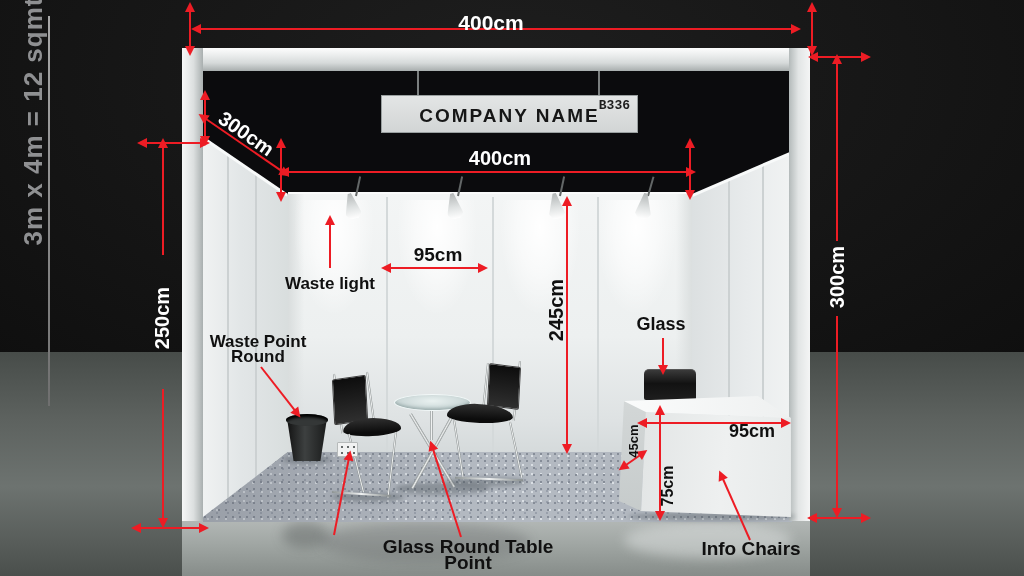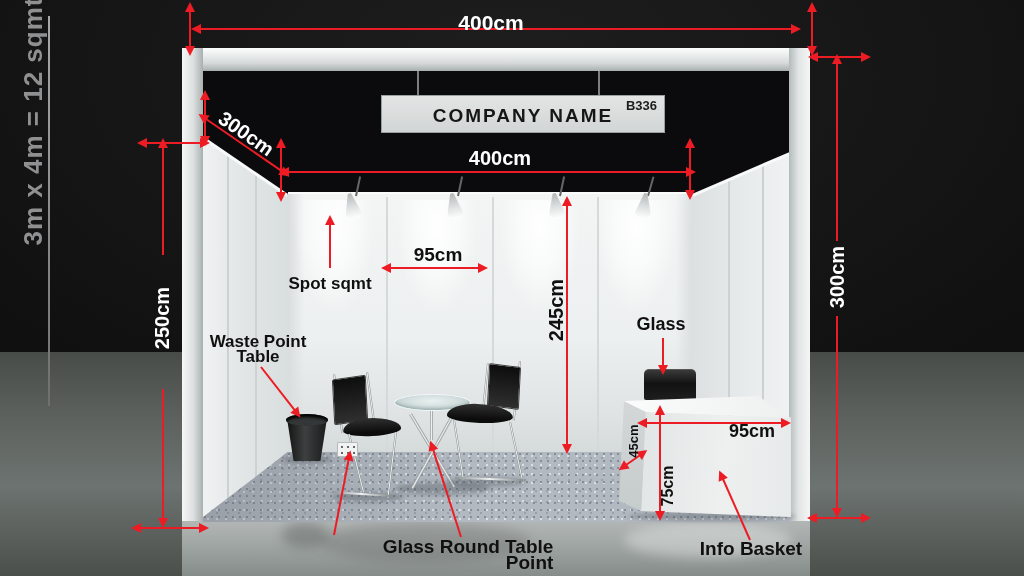--- a/index.html
+++ b/index.html
@@ -49,25 +49,25 @@
     background-size:100% 100%,7px 7px,9px 9px,11px 11px;}
   .frame-top{left:182px;top:48px;width:628px;height:23px;
     background:linear-gradient(180deg,#fdfdfd 0%,#eceeee 30%,#d6dada 65%,#a8aeae 100%);}
   .frame-left{left:182px;top:48px;width:21px;height:473px;
     background:linear-gradient(90deg,#f6f7f7 0%,#dcdfdf 55%,#a9afaf 100%);}
   .frame-right{left:789px;top:48px;width:21px;height:473px;
     background:linear-gradient(90deg,#b4baba 0%,#e2e5e5 45%,#f4f5f5 100%);}
 
   
   .sign-wire{top:71px;width:2px;height:25px;background:#7b7f7f;}
-  .sign{left:381px;top:95px;width:284px;height:38px;border:1px solid #9aa0a0;
+  .sign{left:381px;top:95px;width:257px;height:38px;border:1px solid #9aa0a0;
     background:linear-gradient(180deg,#e3e5e5 0%,#d2d5d5 100%);}
   .sign-company{left:0;right:0;top:9px;text-align:center;color:#161616;
     font-weight:bold;font-size:19px;letter-spacing:2px;}
-  .sign-no{right:7px;top:2px;color:#1d1d1d;font-weight:bold;font-size:13px;}
+  .sign-no{right:7px;top:2px;color:#1d1d1d;font-weight:bold;font-size:13px;font-family:Liberation Mono, monospace;}
 
   
   .spot-stem{width:2px;height:20px;background:#63 67 67;background:#636767;transform-origin:50% 100%;}
   .spot-head{width:16px;height:26px;
     clip-path:polygon(40% 0,60% 0,100% 80%,75% 100%,25% 100%,0 80%);
     background:linear-gradient(180deg,#b2b6b6 0%,#dfe2e2 55%,#ffffff 100%);}
 
   
   .shadow{background:rgba(70,76,82,.35);border-radius:50%;filter:blur(2px);}
   .basket-rim{left:286px;top:414px;width:42px;height:12px;border-radius:50%;
@@ -256,26 +256,26 @@
     <div class="dim a-start a-end" style="left:660px;top:413px;width:98px;transform:rotate(90deg);"></div>
     <div class="lbl blbl" style="left:668px;top:486px;font-size:16px;transform:translate(-50%,-50%) rotate(-90deg);">75cm</div>
 
     <div class="dim a-start" style="left:330px;top:223px;width:44px;transform:rotate(90deg);"></div>
     <div class="dim a-end" style="left:261px;top:366px;width:55px;transform:rotate(52deg);"></div>
     <div class="dim a-end" style="left:663px;top:337px;width:28px;transform:rotate(90deg);"></div>
     <div class="dim a-end" style="left:334px;top:534px;width:77px;transform:rotate(-79deg);"></div>
     <div class="dim a-end" style="left:461px;top:536px;width:92px;transform:rotate(-107.7deg);"></div>
     <div class="dim a-end" style="left:750px;top:539px;width:67px;transform:rotate(-113.9deg);"></div>
 
-    <div class="lbl blbl" style="left:330px;top:284px;font-size:17px;transform:translate(-50%,-50%);">Spot sqmt</div>
+    <div class="lbl blbl" style="left:330px;top:284px;font-size:17px;transform:translate(-50%,-50%);">Waste light</div>
     <div class="lbl blbl" style="left:258px;top:349px;font-size:17px;line-height:15px;text-align:center;transform:translate(-50%,-50%);">
       <div style="position:static;">Waste Point</div>
-      <div style="position:static;">Table</div>
+      <div style="position:static;">Round</div>
     </div>
     <div class="lbl blbl" style="left:661px;top:324px;font-size:18px;transform:translate(-50%,-50%);">Glass</div>
-    <div class="lbl blbl" style="left:468px;top:555px;font-size:19px;line-height:16px;text-align:right;transform:translate(-50%,-50%);">
+    <div class="lbl blbl" style="left:468px;top:555px;font-size:19px;line-height:16px;text-align:center;transform:translate(-50%,-50%);">
       <div style="position:static;">Glass Round Table</div>
       <div style="position:static;">Point</div>
     </div>
-    <div class="lbl blbl" style="left:751px;top:549px;font-size:19px;transform:translate(-50%,-50%);">Info Basket</div>
+    <div class="lbl blbl" style="left:751px;top:549px;font-size:19px;transform:translate(-50%,-50%);">Info Chairs</div>
   </div>
 
 </div>
 
 </body></html>

